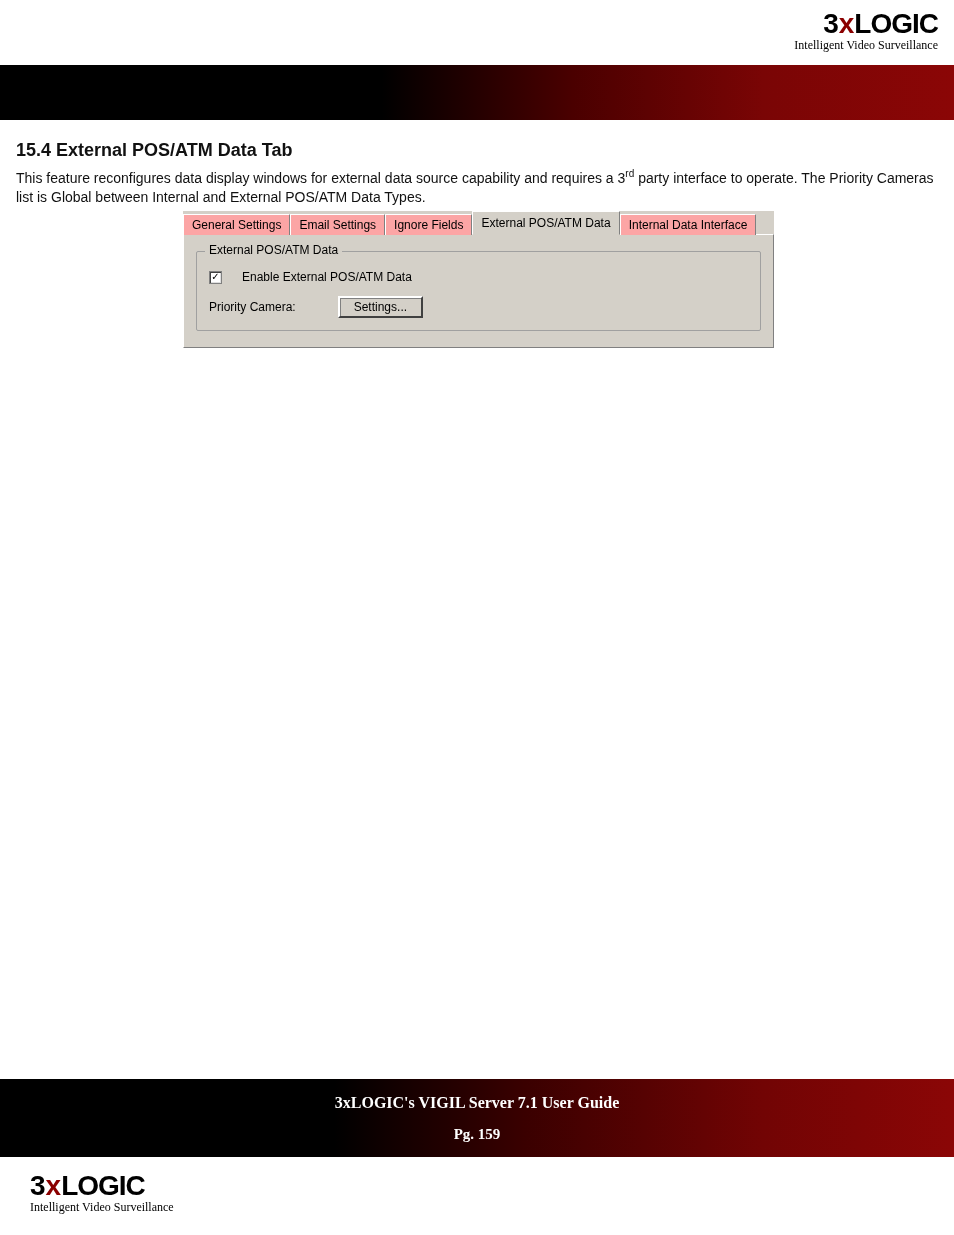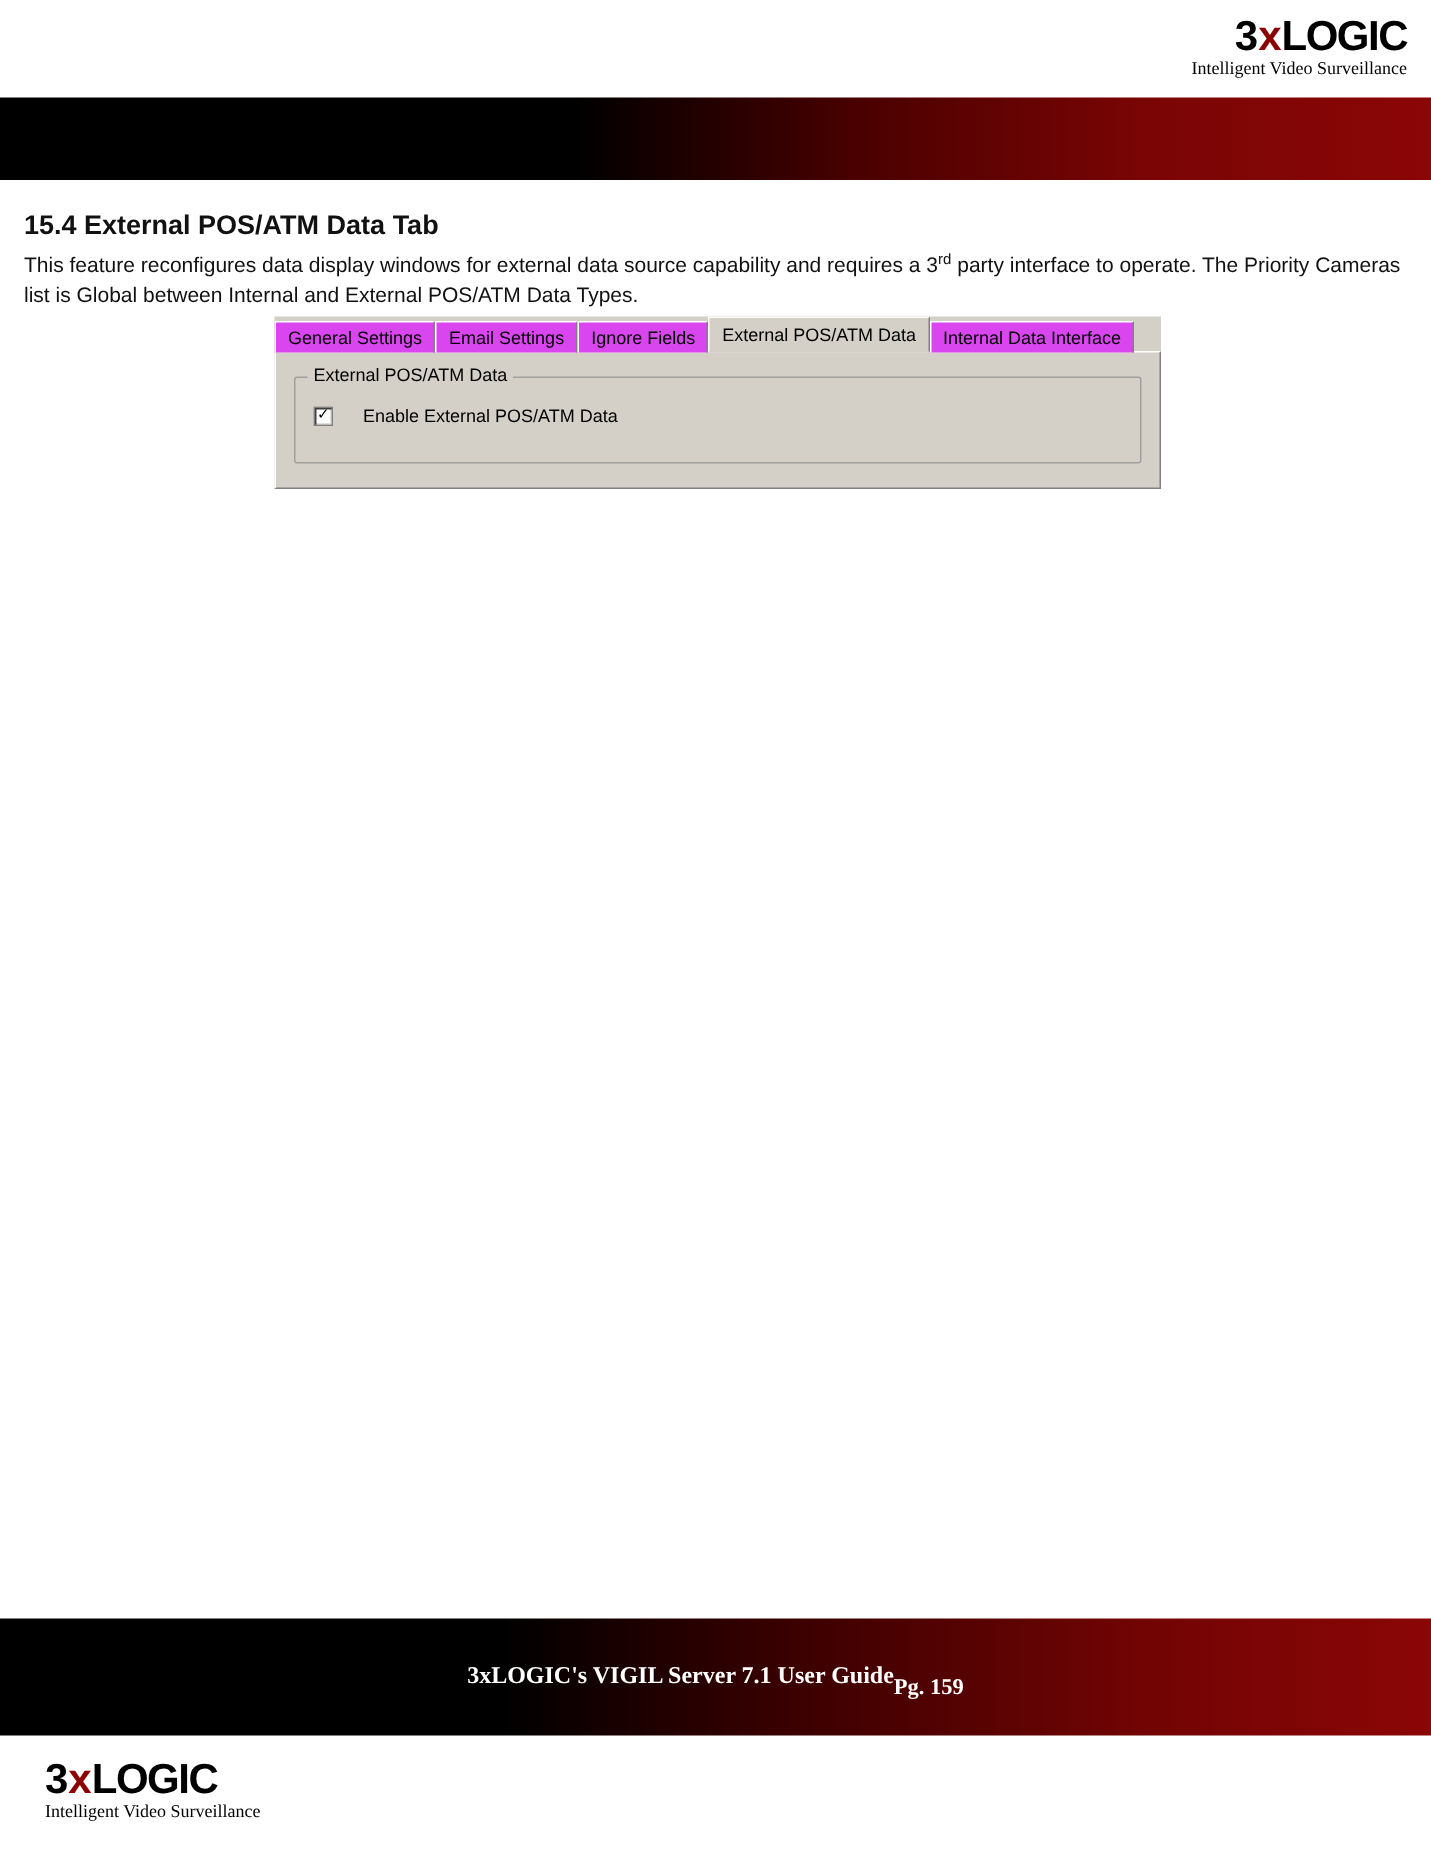--- a/index.html
+++ b/index.html
@@ -13,38 +13,38 @@
 .top-band { position: absolute; top: 65px; left: 0; width: 954px; height: 55px; background: linear-gradient(to right, #000 0%, #000 40%, #4a0000 60%, #7a0505 80%, #8b0606 100%); }
 
 .content { position: absolute; top: 140px; left: 16px; right: 16px; }
 .section-title { font-family: Verdana, Arial, sans-serif; font-size: 18px; font-weight: bold; color: #111; margin-bottom: 6px; }
 .body-text { font-family: Liberation Sans, sans-serif; font-size: 14px; color: #111; line-height: 1.35; }
 .body-text sup { font-size: 10px; vertical-align: super; }
 
 .dialog-shot { position: absolute; top: 210px; left: 183px; width: 591px; }
 
 .tabs-row { display: flex; align-items: flex-end; height: 24px; background: #d4d0c8; border-top: 1px solid #fff; }
-.tab { font-family: Tahoma, sans-serif; font-size: 12px; color: #000; padding: 3px 8px 3px 8px; background: #d946ef; border-top: 1px solid #fff; border-left: 1px solid #fff; border-right: 1px solid #808080; border-bottom: none; margin-right: 0; position: relative; }
+.tab { font-family: Tahoma, sans-serif; font-size: 12px; color: #000; padding: 3px 8px 3px 8px; background: #fca5a5; border-top: 1px solid #fff; border-left: 1px solid #fff; border-right: 1px solid #808080; border-bottom: none; margin-right: 0; position: relative; }
 .tab.inactive { top: 1px; }
 .tab.active { background: #d4d0c8; padding-top: 4px; padding-bottom: 4px; z-index: 2; border-bottom: 1px solid #d4d0c8; margin-bottom: -1px; }
 
 .panel { background: #d4d0c8; border: 1px solid #fff; border-right: 1px solid #808080; border-bottom: 1px solid #808080; padding: 10px 12px 16px 12px; width: 591px; }
 
 .groupbox { border: 1px solid #a0a0a0; border-radius: 2px; position: relative; padding: 14px 12px 12px 12px; margin-top: 6px; }
 .groupbox-title { position: absolute; top: -9px; left: 8px; background: #d4d0c8; padding: 0 4px; font-family: Tahoma, sans-serif; font-size: 12px; color: #000; }
 
 .checkbox-row { display: flex; align-items: center; gap: 8px; margin-bottom: 12px; margin-top: 4px; }
 .checkbox { width: 13px; height: 13px; background: #fff; border: 1px solid #808080; box-shadow: inset 1px 1px 0 #404040, inset -1px -1px 0 #dfdfdf; display: flex; align-items: center; justify-content: center; font-size: 10px; line-height: 1; color: #000; }
 .checkbox-label { font-family: Tahoma, sans-serif; font-size: 12px; color: #000; margin-left: 12px; }
 
 .field-row { display: flex; align-items: center; gap: 42px; }
 .field-label { font-family: Tahoma, sans-serif; font-size: 12px; color: #000; }
 .win-button { font-family: Tahoma, sans-serif; font-size: 12px; color: #000; background: #d4d0c8; border-top: 2px solid #fff; border-left: 2px solid #fff; border-right: 2px solid #404040; border-bottom: 2px solid #404040; padding: 2px 14px; box-shadow: 1px 1px 0 #808080 inset; }
 
-.footer-band { position: absolute; top: 1079px; left: 0; width: 954px; height: 78px; background: linear-gradient(to right, #000 0%, #000 35%, #3a0000 55%, #720404 80%, #8b0606 100%); display: flex; flex-direction: row; align-items: center; justify-content: center; }
+.footer-band { position: absolute; top: 1079px; left: 0; width: 954px; height: 78px; background: linear-gradient(to right, #000 0%, #000 35%, #3a0000 55%, #720404 80%, #8b0606 100%); display: flex; flex-direction: column; align-items: center; justify-content: center; }
 .footer-title { font-family: Georgia, 'Times New Roman', serif; font-size: 16px; font-weight: bold; color: #fff; }
 .footer-pg { font-family: Georgia, 'Times New Roman', serif; font-size: 15px; font-weight: bold; color: #fff; margin-top: 14px; }
 
 .footer-logo { position: absolute; top: 1170px; left: 30px; }
 .footer-logo .logo-main { font-size: 28px; }
 .footer-logo .logo-tag { font-size: 12px; }
 </style>
 </head>
 <body>
 
@@ -74,20 +74,24 @@
   </div>
   <div class="panel">
     <div class="groupbox">
       <div class="groupbox-title">External POS/ATM Data</div>
       <div class="checkbox-row">
         <div class="checkbox">
             <span>✓</span>
           </div>
         <div class="checkbox-label">Enable External POS/ATM Data</div>
       </div>
+      <div class="field-row">
+        <div class="field-label">Priority Camera:</div>
+        <button class="win-button">Settings...</button>
+      </div>
     </div>
   </div>
 </div>
 
 <div class="footer-band">
   <div class="footer-title">3xLOGIC's VIGIL Server 7.1 User Guide</div>
   <div class="footer-pg">Pg. 159</div>
 </div>
 
 <div class="footer-logo">

